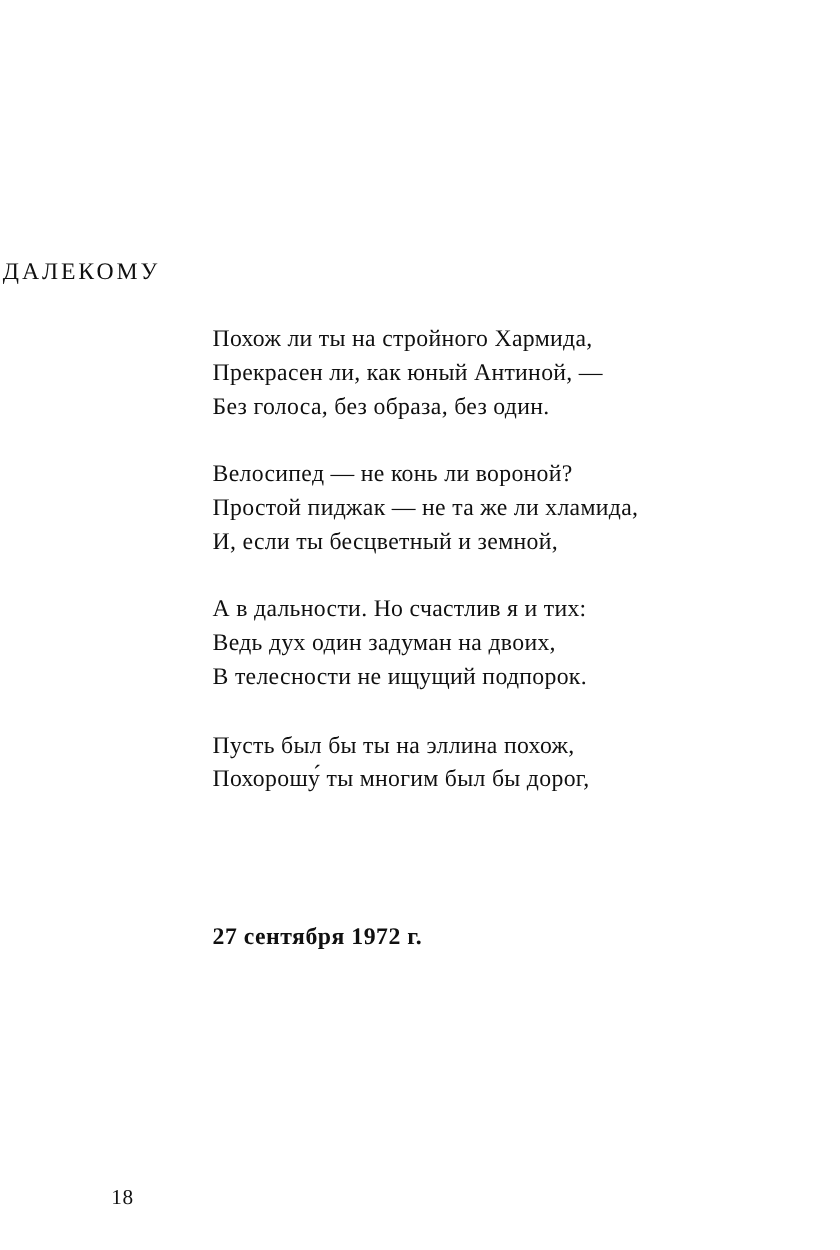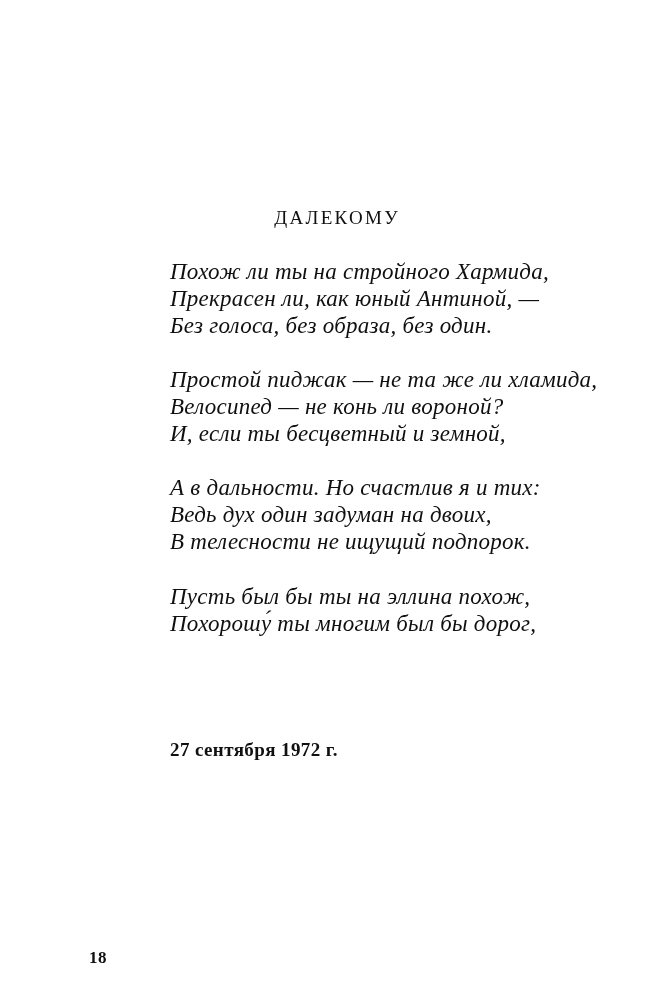--- a/index.html
+++ b/index.html
@@ -17,21 +17,21 @@
     color: #101010;
     -webkit-font-smoothing: antialiased;
   }
 
   
   .poem-title {
     position: absolute;
     top: 206px;
     left: 0;
     width: 672px;
-    text-align: center;
+    text-align: left;
     font-size: 19px;
     letter-spacing: 2.3px;
     text-indent: 2.3px;
     line-height: 24px;
     font-weight: 400;
     white-space: pre;
   }
 
   
   .poem-body {
@@ -41,25 +41,24 @@
     width: 460px;
   }
   .stanza {
     margin: 0 0 27px 0;
   }
   .stanza:last-child {
     margin-bottom: 0;
     margin-top: 28px;
   }
   .verse-line {
-    font-size: 23px;
+    font-size: 19px;
     line-height: 27px;
     white-space: pre;
     letter-spacing: 0.25px;
-    font-style: italic;
   }
 
   
   .poem-date {
     position: absolute;
     top: 736px;
     left: 170px;
     width: 410px;
     text-align: left;
     font-size: 19px;
@@ -69,42 +68,42 @@
     white-space: pre;
   }
 
   
   .page-number {
     position: absolute;
     top: 947px;
     left: 89px;
     font-size: 17px;
     line-height: 22px;
-    font-weight: 700;
+    font-weight: 400;
     letter-spacing: 0.5px;
   }
 </style>
 </head>
 <body>
 
 <div class="page">
 
   <div class="poem-title">ДАЛЕКОМУ</div>
 
   <div class="poem-body">
 
     <div class="stanza">
       <div class="verse-line">Похож ли ты на стройного Хармида,</div>
       <div class="verse-line">Прекрасен ли, как юный Антиной, —</div>
       <div class="verse-line">Без голоса, без образа, без один.</div>
     </div>
 
     <div class="stanza">
+      <div class="verse-line">Велосипед — не конь ли вороной?</div>
       <div class="verse-line">Простой пиджак — не та же ли хламида,</div>
-      <div class="verse-line">Велосипед — не конь ли вороной?</div>
       <div class="verse-line">И, если ты бесцветный и земной,</div>
     </div>
 
     <div class="stanza">
       <div class="verse-line">А в дальности. Но счастлив я и тих:</div>
       <div class="verse-line">Ведь дух один задуман на двоих,</div>
       <div class="verse-line">В телесности не ищущий подпорок.</div>
     </div>
 
     <div class="stanza">

